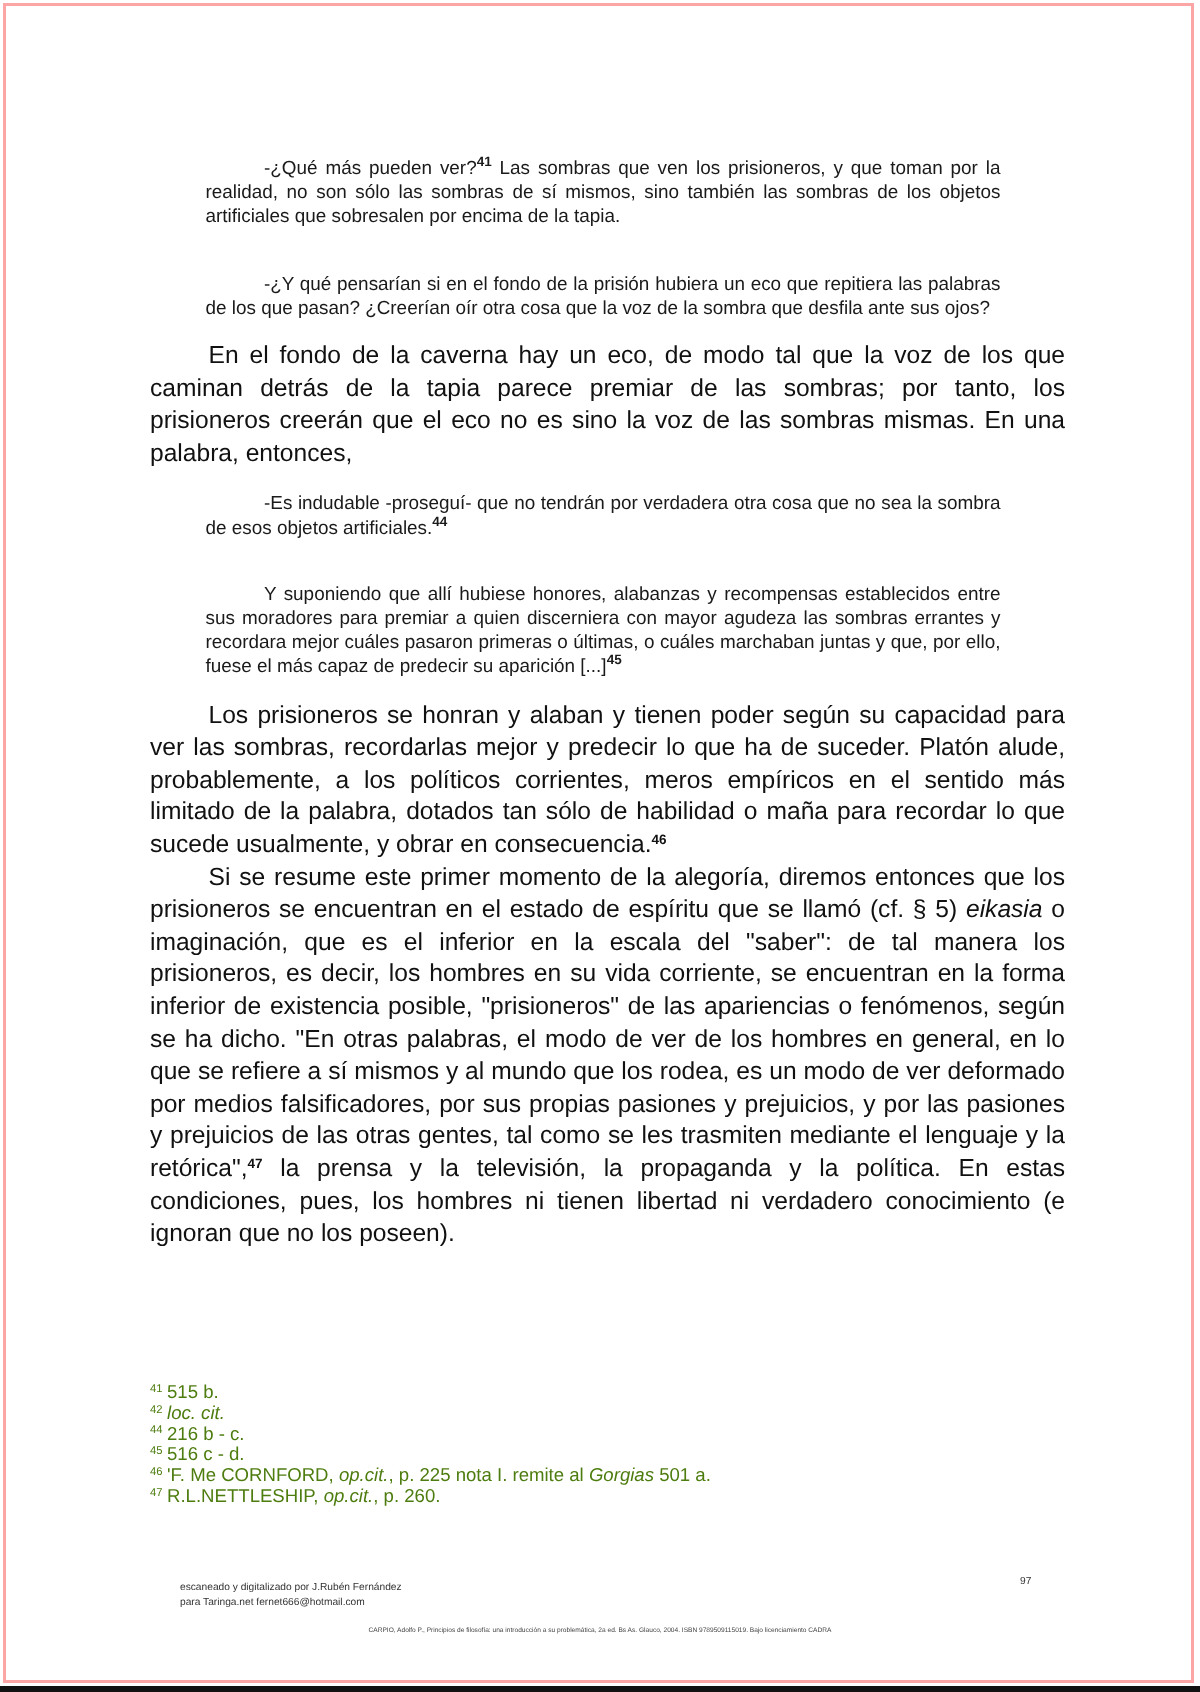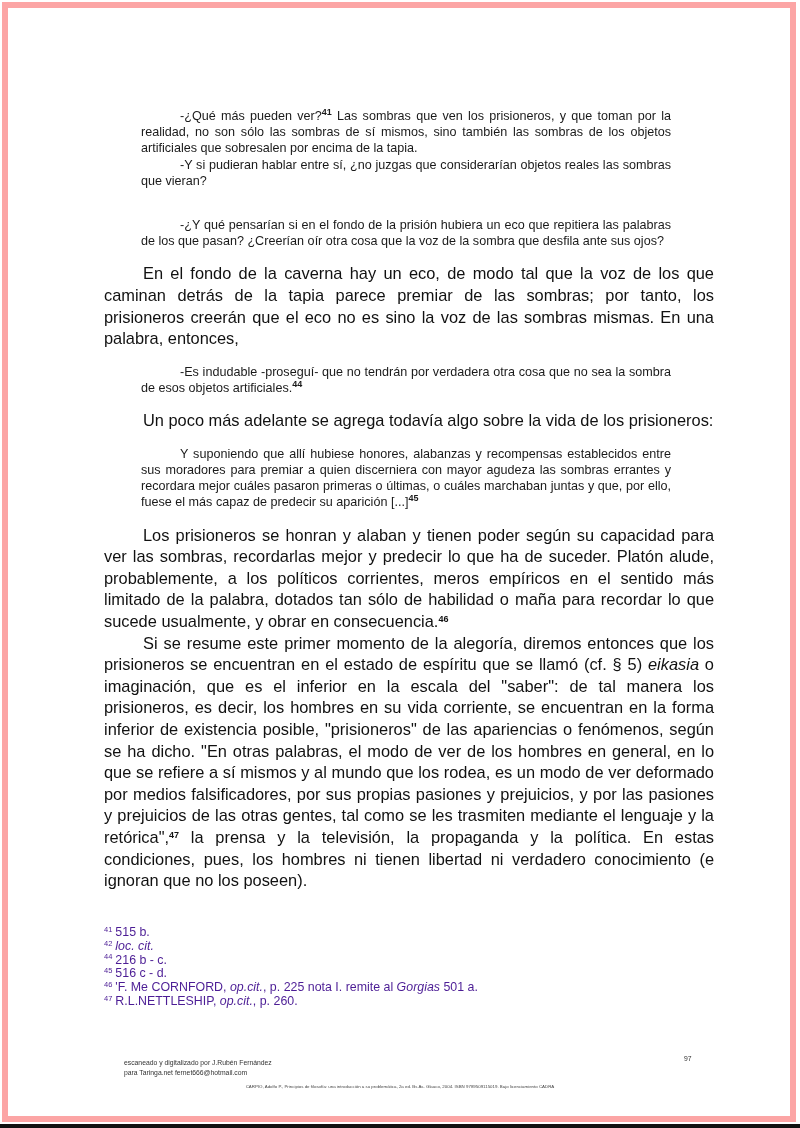--- a/index.html
+++ b/index.html
@@ -14,21 +14,21 @@
     overflow: hidden;
     font-family: "Liberation Sans", sans-serif;
     color: #111;
   }
   .page {
     position: absolute;
     left: 2px;
     top: 2px;
     width: 794px;
     height: 1120px;
-    border: 6px solid #fca5a5;
+    border: 2px solid #fca5a5;
     background: #fff;
     box-sizing: border-box;
   }
   .bottom-bar {
     position: absolute;
     left: 0;
     top: 1124px;
     width: 800px;
     height: 4px;
     background: #111;
@@ -69,21 +69,21 @@
     line-height: 0;
   }
   .gap-lg { height: 14px; }
   .gap-sm { height: 6px; }
   .footnotes {
     position: absolute;
     left: 96px;
     top: 918px;
     font-size: 12.4px;
     line-height: 13.8px;
-    color: #4c1d95;
+    color: #4d7c0f;
   }
   .footnotes .fn {
     white-space: nowrap;
   }
   .footnotes .fn-num {
     font-size: 7.5px;
     vertical-align: 0.55em;
     line-height: 0;
     margin-right: 3px;
   }
@@ -113,35 +113,33 @@
   }
   i { font-style: italic; }
 </style>
 </head>
 <body>
 
 <div class="page">
   <div class="content" id="content">
       <div class="quote">
         <p class="indent"><span>-¿Qué más pueden ver?</span><sup>41</sup><span> Las sombras que ven los prisioneros, y que toman por la realidad, no son sólo las sombras de sí mismos, sino también las sombras de los objetos artificiales que sobresalen por encima de la tapia.</span></p>
-        <p class="indent"><span>-Y si pudieran hablar entre sí, ¿no juzgas que considerarían objetos reales las sombras que vieran?</span></p>
       </div>
       <div class="gap-lg"></div>
       <div class="gap-lg"></div>
       <div class="quote">
         <p class="indent"><span>-¿Y qué pensarían si en el fondo de la prisión hubiera un eco que repitiera las palabras de los que pasan? ¿Creerían oír otra cosa que la voz de la sombra que desfila ante sus ojos?</span></p>
       </div>
       <div class="gap-lg"></div>
       <p class="body-p indent"><span>En el fondo de la caverna hay un eco, de modo tal que la voz de los que caminan detrás de la tapia parece premiar de las sombras; por tanto, los prisioneros creerán que el eco no es sino la voz de las sombras mismas. En una palabra, entonces,</span></p>
       <div class="gap-lg"></div>
       <div class="quote">
         <p class="indent"><span>-Es indudable -proseguí- que no tendrán por verdadera otra cosa que no sea la sombra de esos objetos artificiales.</span><sup>44</sup></p>
       </div>
       <div class="gap-lg"></div>
-      <p class="body-p indent"><span>Un poco más adelante se agrega todavía algo sobre la vida de los prisioneros:</span></p>
       <div class="gap-lg"></div>
       <div class="quote">
         <p class="indent"><span>Y suponiendo que allí hubiese honores, alabanzas y recompensas establecidos entre sus moradores para premiar a quien discerniera con mayor agudeza las sombras errantes y recordara mejor cuáles pasaron primeras o últimas, o cuáles marchaban juntas y que, por ello, fuese el más capaz de predecir su aparición [...]</span><sup>45</sup></p>
       </div>
       <div class="gap-lg"></div>
       <p class="body-p indent"><span>Los prisioneros se honran y alaban y tienen poder según su capacidad para ver las sombras, recordarlas mejor y predecir lo que ha de suceder. Platón alude, probablemente, a los políticos corrientes, meros empíricos en el sentido más limitado de la palabra, dotados tan sólo de habilidad o maña para recordar lo que sucede usualmente, y obrar en consecuencia.</span><sup>46</sup></p>
       <div class="gap-sm" style="height: 0px;"></div>
       <p class="body-p indent"><span>Si se resume este primer momento de la alegoría, diremos entonces que los prisioneros se encuentran en el estado de espíritu que se llamó (cf. § 5) </span><i>eikasia</i><span> o imaginación, que es el inferior en la escala del "saber": de tal manera los prisioneros, es decir, los hombres en su vida corriente, se encuentran en la forma inferior de existencia posible, "prisioneros" de las apariencias o fenómenos, según se ha dicho. "En otras palabras, el modo de ver de los hombres en general, en lo que se refiere a sí mismos y al mundo que los rodea, es un modo de ver deformado por medios falsificadores, por sus propias pasiones y prejuicios, y por las pasiones y prejuicios de las otras gentes, tal como se les trasmiten mediante el lenguaje y la retórica",</span><sup>47</sup><span> la prensa y la televisión, la propaganda y la política. En estas condiciones, pues, los hombres ni tienen libertad ni verdadero conocimiento (e ignoran que no los poseen).</span></p>
     </div>
 

